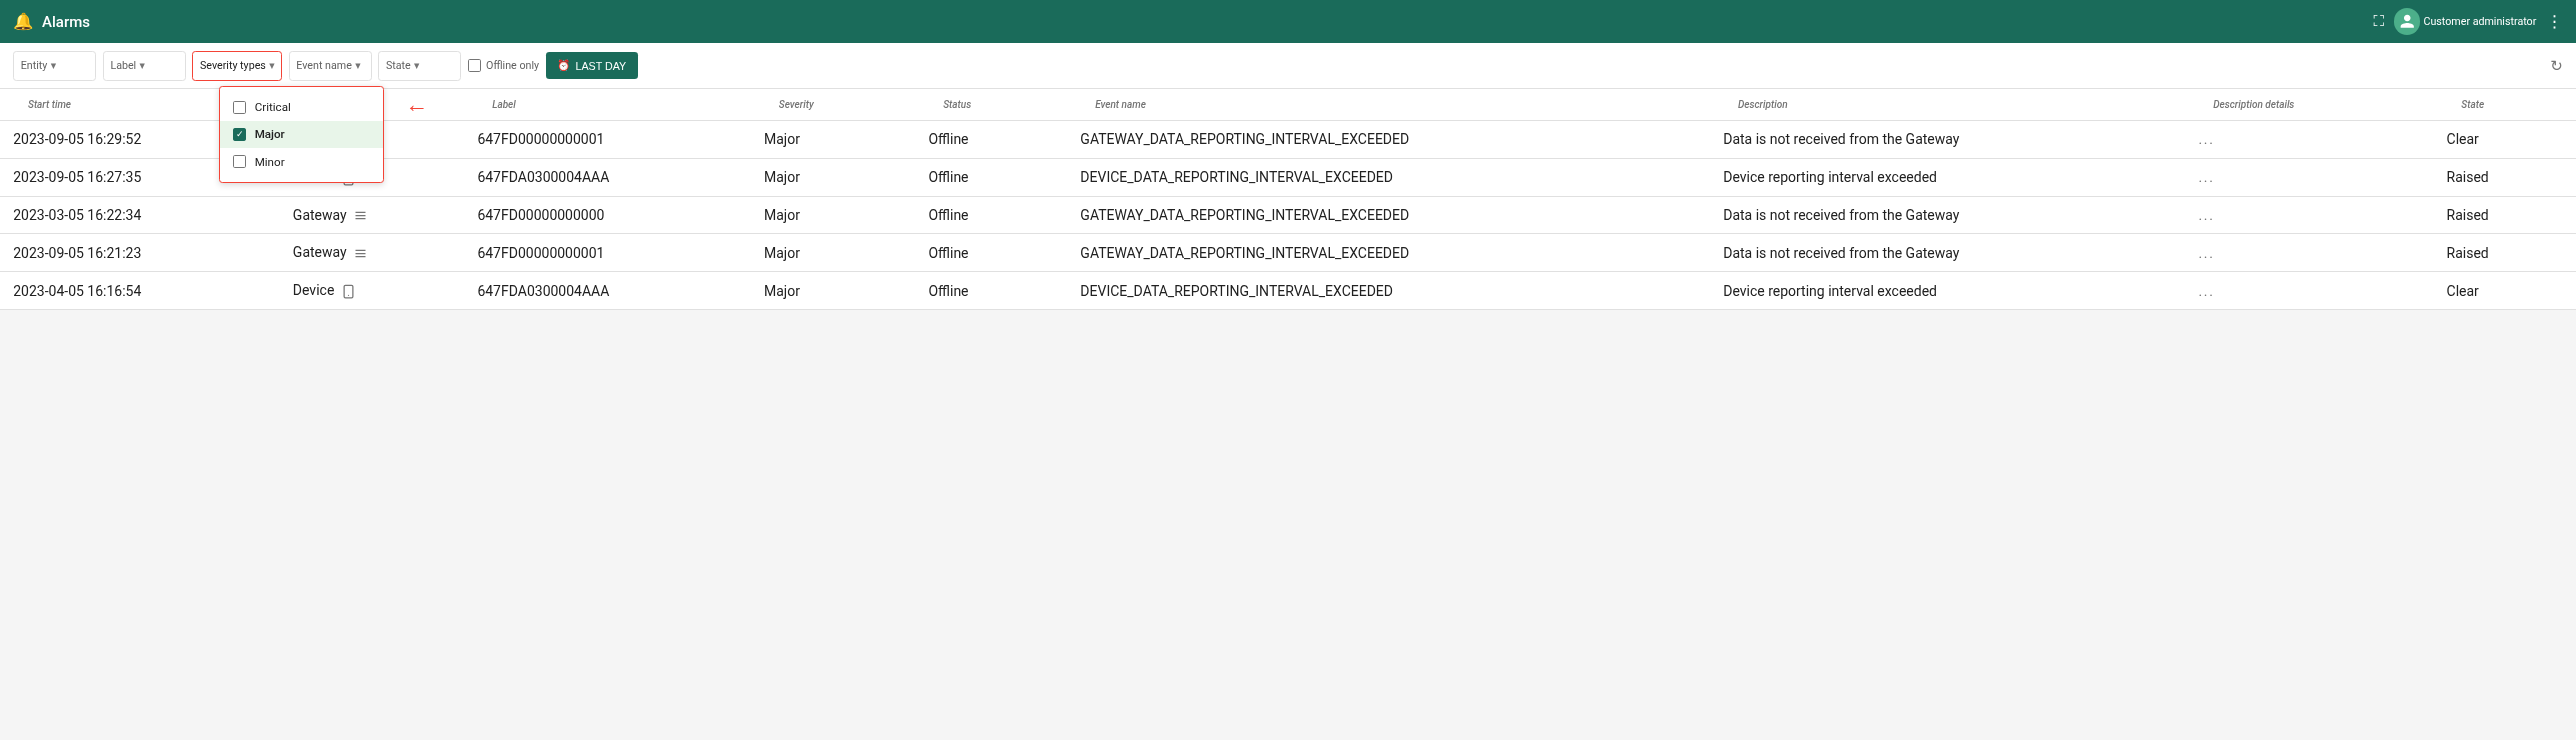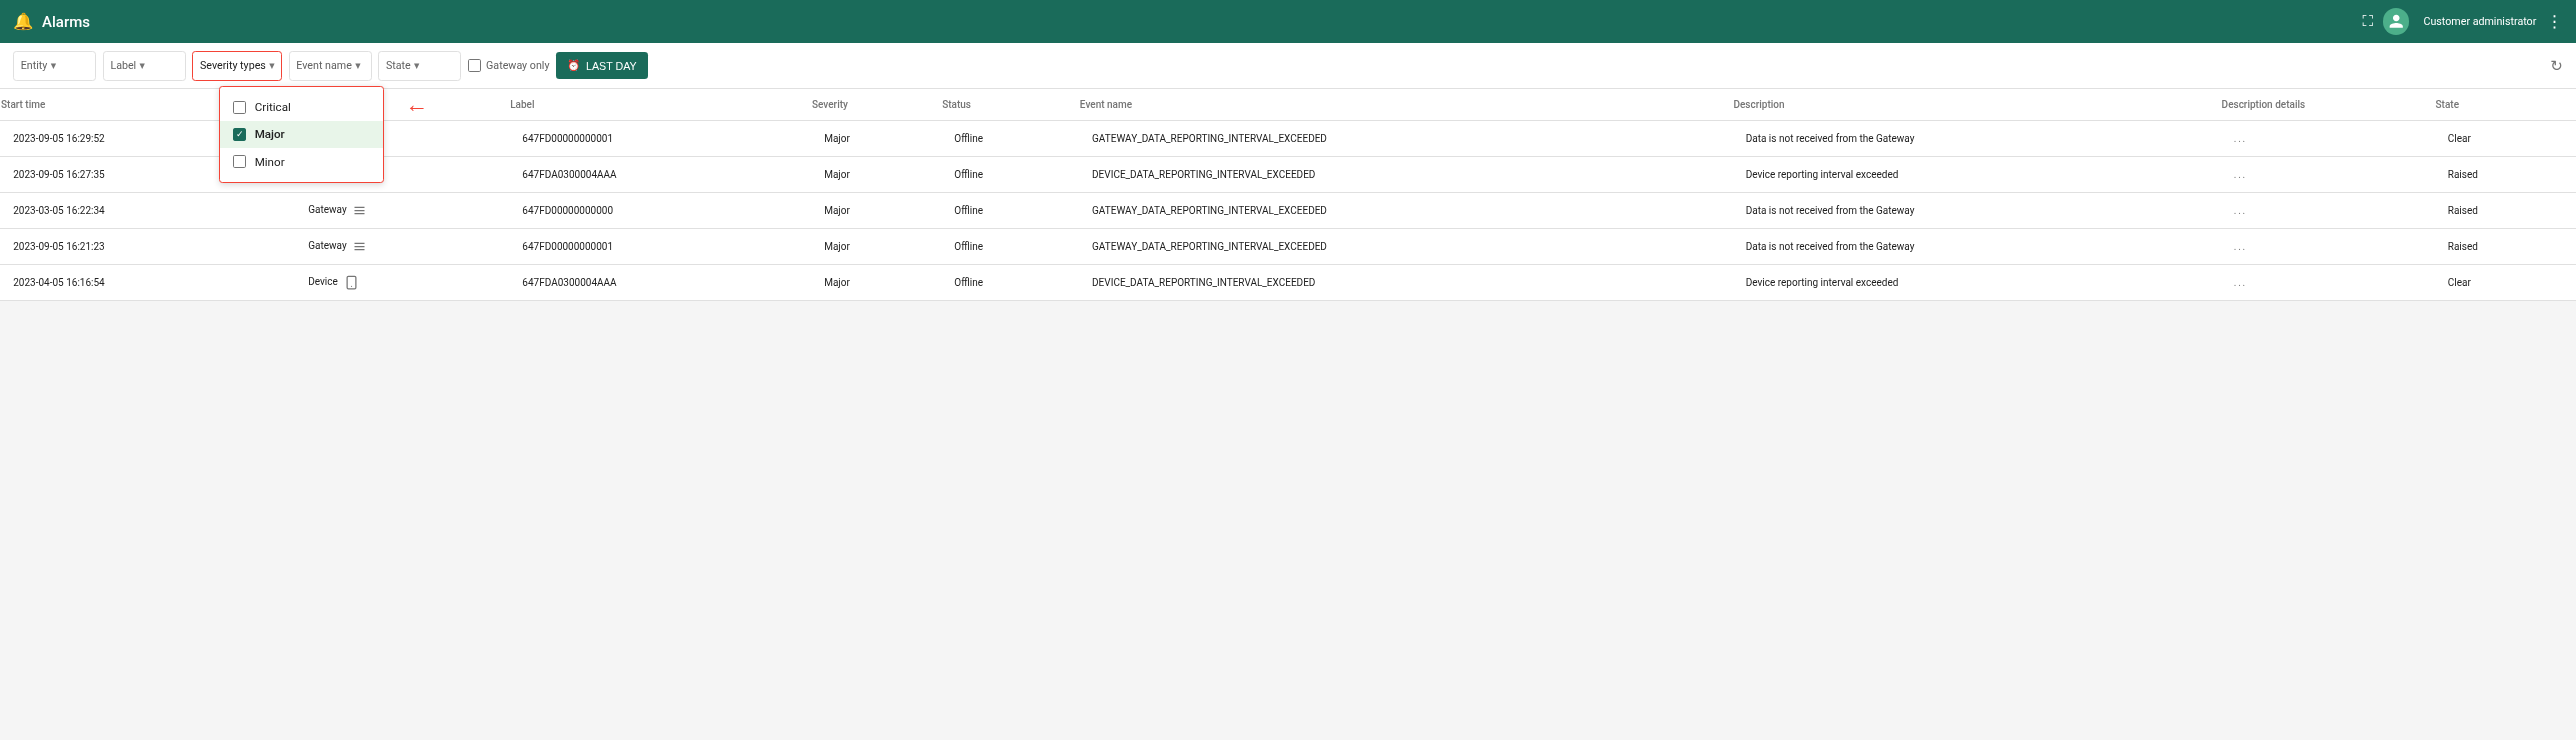--- a/index.html
+++ b/index.html
@@ -27,21 +27,21 @@
       text-align: right;
     }
     .header-right {
       display: flex;
       align-items: center;
       gap: 10px;
     }
     .user-info {
       display: flex;
       align-items: center;
-      gap: 14px;
+      gap: 3px;
       cursor: pointer;
     }
     .user-avatar {
       width: 26.4px;
       height: 26.4px;
       border-radius: 50%;
       background: #4caf8a;
       display: flex;
       align-items: center;
       justify-content: center;
@@ -176,33 +176,34 @@
       margin: 0;
     }
     table {
       width: 100%;
       border-collapse: collapse;
     }
     thead tr {
       border-bottom: 1.7px solid #e0e0e0;
     }
     thead th {
-      padding: 10px 1px;
+      padding: 10px 28px;
       text-align: left;
       font-size: 10px;
       font-weight: 500;
       color: #757575;
       white-space: nowrap;
+      font-style: italic;
     }
     tbody tr {
       border-bottom: 0.8px solid #e0e0e0;
     }
     tbody td {
       padding: 10px 13.2px;
-      font-size: 10px;
+      font-size: 14px;
       color: #212121;
       margin-left: 28px;
     }
     .state-clear {
       color: #212121;
     }
     .state-raised {
       color: #212121;
     }
     .desc-details {
@@ -279,21 +280,21 @@
     <span style="color:#757575;">▾</span>
   </div>
 
   <div class="filter-select">
     <span>State</span>
     <span style="color:#757575;">▾</span>
   </div>
 
   <div class="raised-only">
     <div class="raised-checkbox"></div>
-    <span>Gateway only</span>
+    <span>Offline only</span>
   </div>
 
   <button class="last-day-btn">
     <span>⏰</span>
     <span>LAST DAY</span>
   </button>
 
   <span class="refresh-icon">↻</span>
 </div>
 

